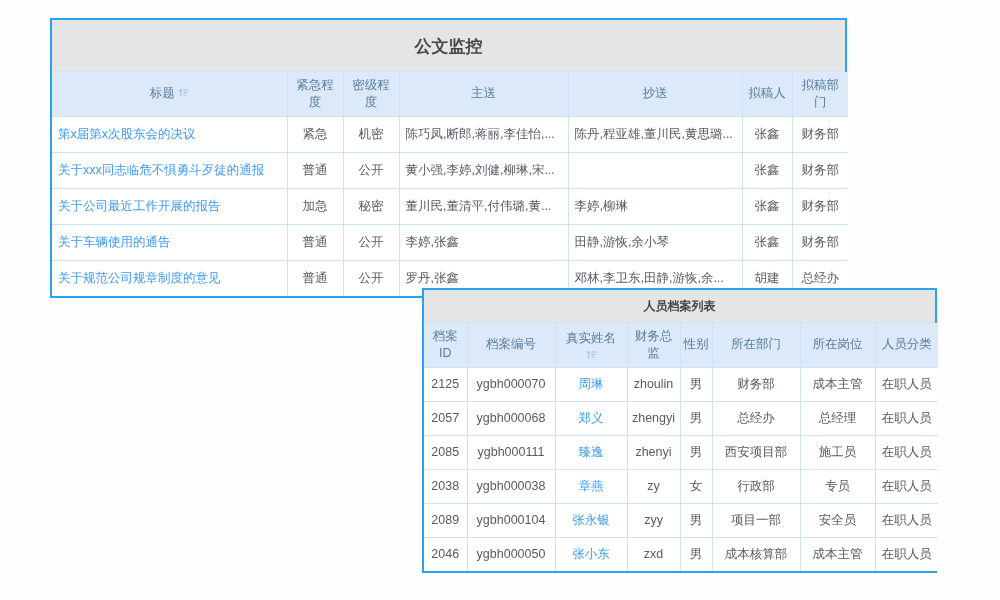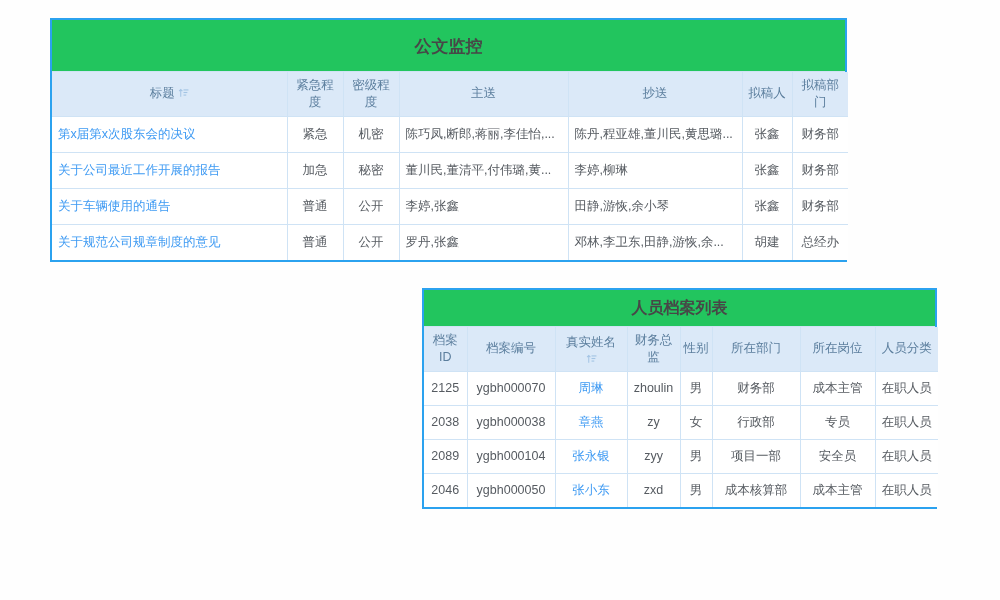--- a/index.html
+++ b/index.html
@@ -1,34 +1,34 @@
 <!DOCTYPE html>
 <html><head>
 <meta charset="utf-8">
 <style>
   * { box-sizing: border-box; margin: 0; padding: 0; }
   html, body { width: 1000px; height: 600px; background: #fefefe; overflow: hidden; }
   body { position: relative; font-family: "Liberation Sans", "DejaVu Sans", sans-serif; }
 
   .panel {
     position: absolute;
-    background: #22c55e;
+    background: #e5e5e5;
     border: 2px solid #2ba2ef;
   }
   #doc-panel { left: 50px; top: 18px; width: 797px; }
   #personnel-panel { left: 422px; top: 288px; width: 515px; }
 
   .panel-title {
     text-align: center;
     font-weight: bold;
     color: #474747;
     border-bottom: 1px solid #cfe3f5;
   }
   #doc-panel .panel-title { font-size: 17px; padding: 15px 0 13px; }
-  #personnel-panel .panel-title { font-size: 16px; padding: 8px 0 7px; }
+  #personnel-panel .panel-title { font-size: 12px; padding: 8px 0 7px; }
 
   table { width: 100%; border-collapse: collapse; table-layout: fixed; border-style: hidden; }
   th, td { border: 1px solid #cfe3f5; overflow: hidden; }
 
   th {
     background: #dbe9f8;
     color: #5b7e9d;
     font-weight: 400;
     font-size: 12.5px;
     line-height: 1.35;
@@ -87,20 +87,29 @@
         <th>拟稿部门</th>
       </tr>
     </thead>
     <tbody>
       <tr>
         <td class="c-title"><span class="link">第x届第x次股东会的决议</span></td>
         <td>紧急</td>
         <td>机密</td>
         <td class="c-to">陈巧凤,断郎,蒋丽,李佳怡,...</td>
         <td class="c-cc">陈丹,程亚雄,董川民,黄思璐...</td>
+        <td>张鑫</td>
+        <td>财务部</td>
+      </tr>
+      <tr>
+        <td class="c-title"><span class="link">关于xxx同志临危不惧勇斗歹徒的通报</span></td>
+        <td>普通</td>
+        <td>公开</td>
+        <td class="c-to">黄小强,李婷,刘健,柳琳,宋...</td>
+        <td class="c-cc"></td>
         <td>张鑫</td>
         <td>财务部</td>
       </tr>
       <tr>
         <td class="c-title"><span class="link">关于公司最近工作开展的报告</span></td>
         <td>加急</td>
         <td>秘密</td>
         <td class="c-to">董川民,董清平,付伟璐,黄...</td>
         <td class="c-cc">李婷,柳琳</td>
         <td>张鑫</td>
@@ -166,20 +175,40 @@
         <td>2125</td>
         <td>ygbh000070</td>
         <td><span class="link">周琳</span></td>
         <td>zhoulin</td>
         <td>男</td>
         <td>财务部</td>
         <td>成本主管</td>
         <td>在职人员</td>
       </tr>
       <tr>
+        <td>2057</td>
+        <td>ygbh000068</td>
+        <td><span class="link">郑义</span></td>
+        <td>zhengyi</td>
+        <td>男</td>
+        <td>总经办</td>
+        <td>总经理</td>
+        <td>在职人员</td>
+      </tr>
+      <tr>
+        <td>2085</td>
+        <td>ygbh000111</td>
+        <td><span class="link">臻逸</span></td>
+        <td>zhenyi</td>
+        <td>男</td>
+        <td>西安项目部</td>
+        <td>施工员</td>
+        <td>在职人员</td>
+      </tr>
+      <tr>
         <td>2038</td>
         <td>ygbh000038</td>
         <td><span class="link">章燕</span></td>
         <td>zy</td>
         <td>女</td>
         <td>行政部</td>
         <td>专员</td>
         <td>在职人员</td>
       </tr>
       <tr>

